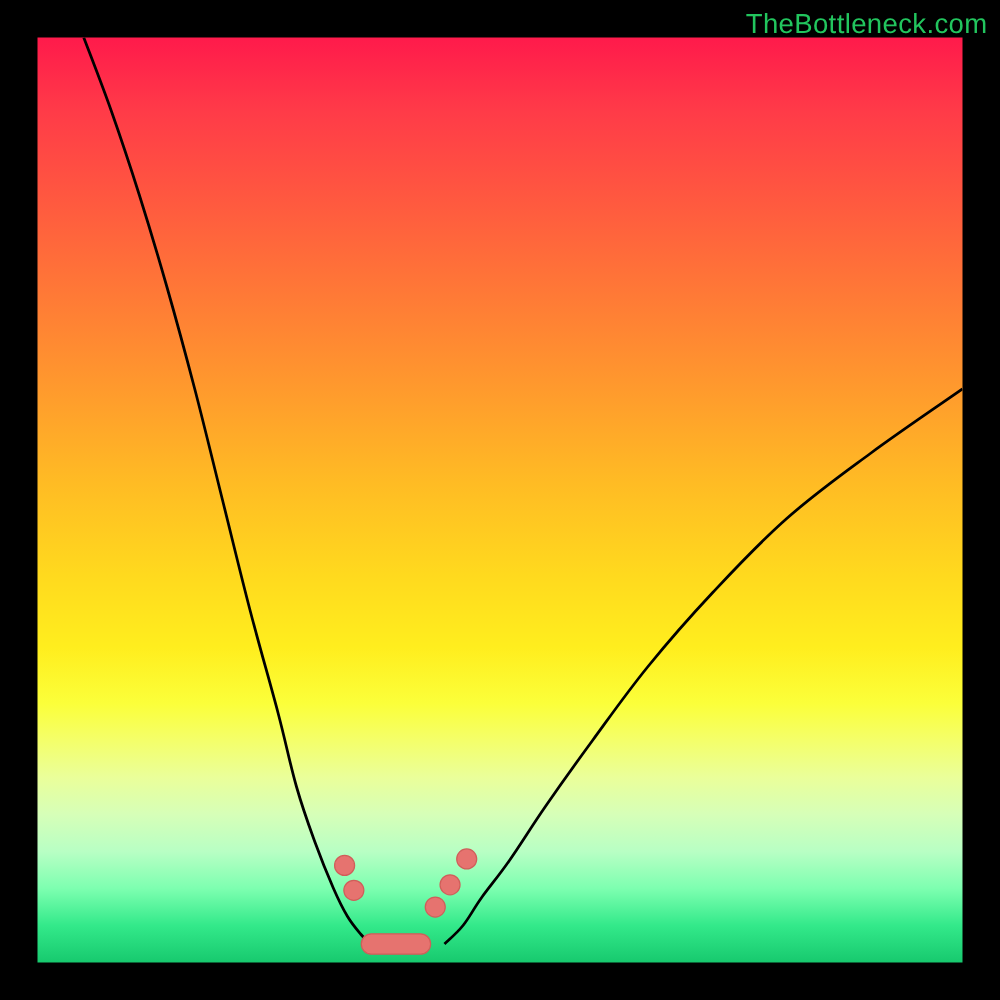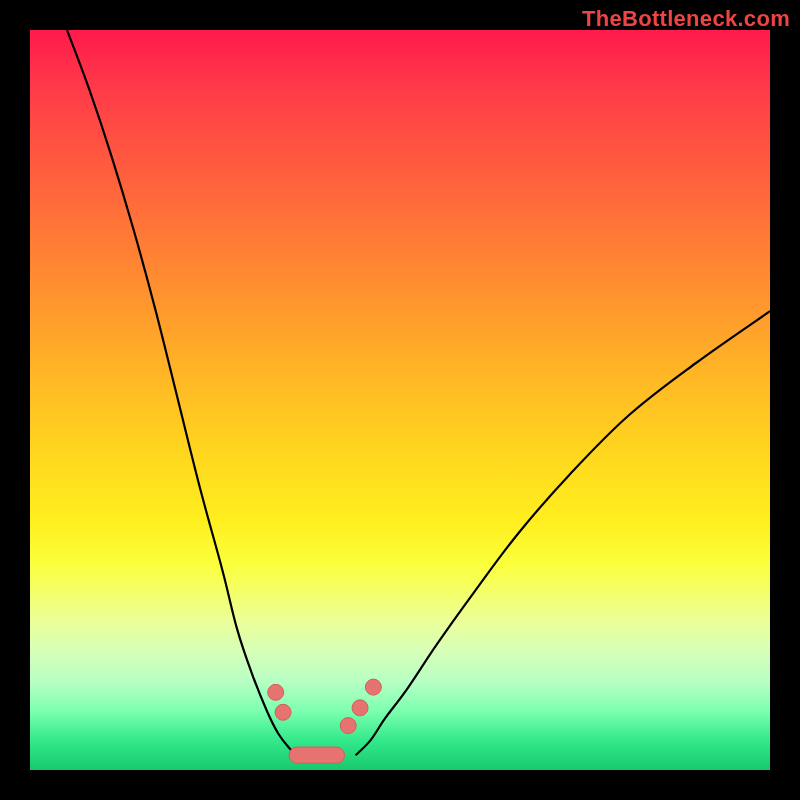--- a/index.html
+++ b/index.html
@@ -15,21 +15,21 @@
           #ffd91e 58%,
           #ffee1e 66%,
           #fbff3a 72%,
           #f4ff6a 76%,
           #eaff9a 80%,
           #d6ffb8 84%,
           #b8ffc4 88%,
           #7dffb0 92%,
           #33e98a 96%,
           #17c96e 100%);}
-  .watermark{position:absolute;top:6px;right:10px;color:#ef4444;font-size:22px;font-weight:700;letter-spacing:.3px}
+  .watermark{position:absolute;top:6px;right:10px;color:#22c55e;font-size:22px;font-weight:400;letter-spacing:.3px}
   svg{position:absolute;left:0;top:0}
   .curve{fill:none;stroke:#000;stroke-width:2.2}
   .dot{fill:#e6736f;stroke:#d05e5a;stroke-width:1}
   .bar{fill:#e6736f;stroke:#d05e5a;stroke-width:1}
 </style>
 </head>
 <body>
 
 <div class="stage">
   <div class="watermark">TheBottleneck.com</div>

